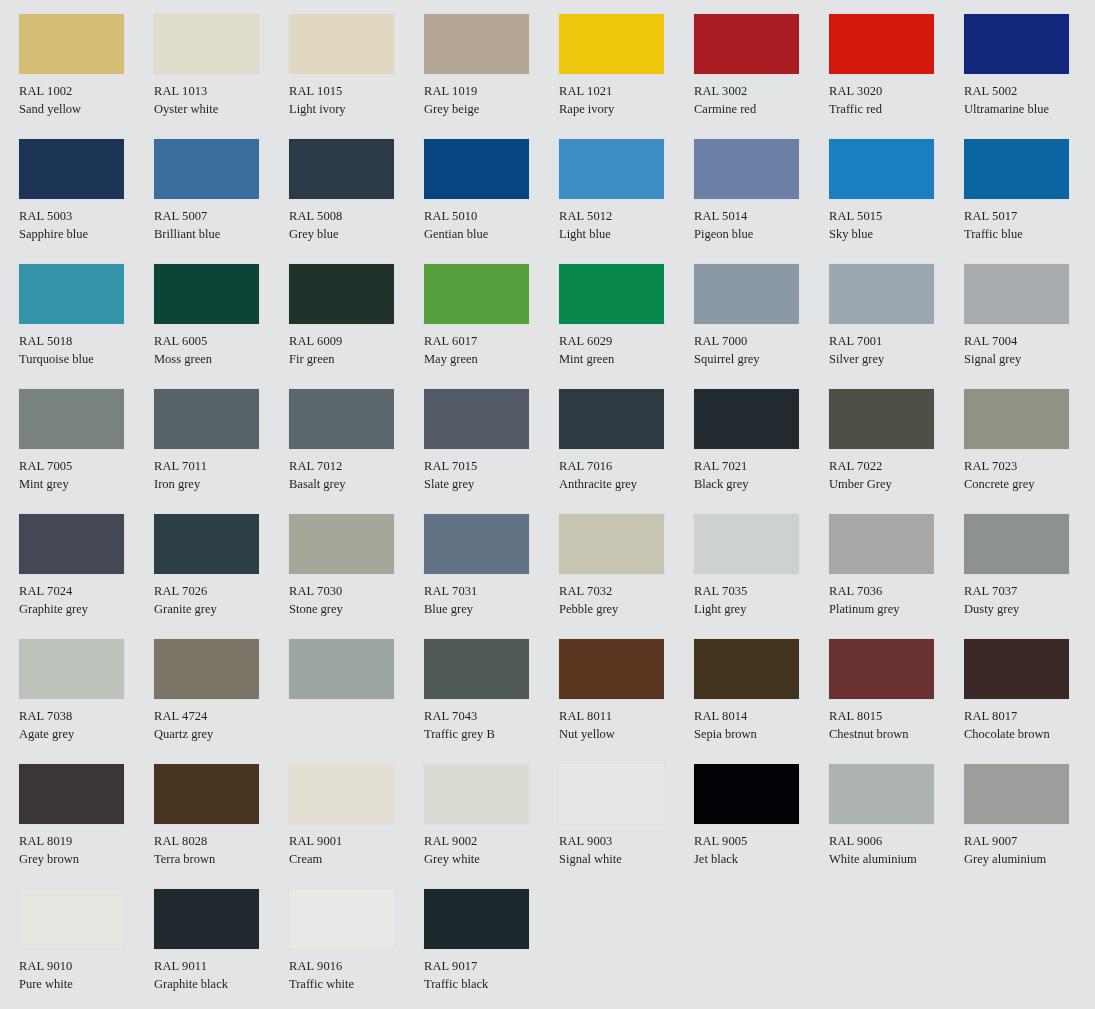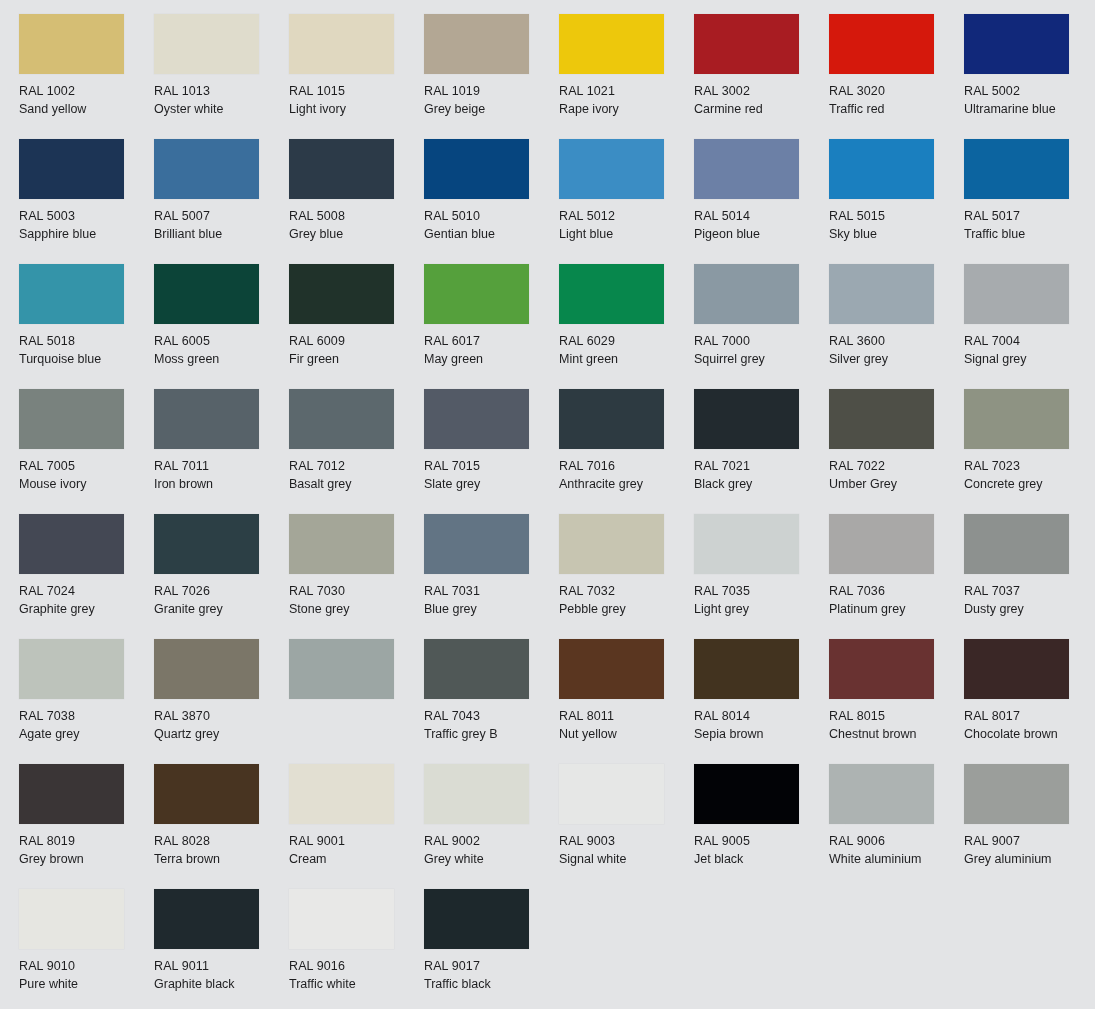--- a/index.html
+++ b/index.html
@@ -13,20 +13,21 @@
     background: #e3e4e6;
     font-family: "Liberation Sans", sans-serif;
     overflow: hidden;
   }
   #chart {
     position: relative;
     width: 1095px;
     height: 1009px;
     box-sizing: border-box;
     padding: 14px 16px 0 19px;
+    font-family: Liberation Serif, serif;
   }
   .grid {
     display: grid;
     grid-template-columns: repeat(8, 135px);
     grid-auto-rows: 125px;
     column-gap: 0px;
     row-gap: 0px;
   }
   .cell {
     width: 135px;
@@ -211,43 +212,43 @@
       <div class="cell">
         <span class="swatch" style="background: rgb(138, 153, 163);"></span>
         <div class="labels">
           <span class="code">RAL 7000</span>
           <span class="name">Squirrel grey</span>
         </div>
       </div>
       <div class="cell">
         <span class="swatch" style="background: rgb(155, 168, 177);"></span>
         <div class="labels">
-          <span class="code">RAL 3600</span>
+          <span class="code">RAL 7001</span>
           <span class="name">Silver grey</span>
         </div>
       </div>
       <div class="cell">
         <span class="swatch" style="background: rgb(167, 171, 174);"></span>
         <div class="labels">
           <span class="code">RAL 7004</span>
           <span class="name">Signal grey</span>
         </div>
       </div>
       <div class="cell">
         <span class="swatch" style="background: rgb(121, 130, 126);"></span>
         <div class="labels">
           <span class="code">RAL 7005</span>
-          <span class="name">Mouse ivory</span>
+          <span class="name">Mint grey</span>
         </div>
       </div>
       <div class="cell">
         <span class="swatch" style="background: rgb(87, 98, 105);"></span>
         <div class="labels">
           <span class="code">RAL 7011</span>
-          <span class="name">Iron brown</span>
+          <span class="name">Iron grey</span>
         </div>
       </div>
       <div class="cell">
         <span class="swatch" style="background: rgb(92, 104, 109);"></span>
         <div class="labels">
           <span class="code">RAL 7012</span>
           <span class="name">Basalt grey</span>
         </div>
       </div>
       <div class="cell">
@@ -344,21 +345,21 @@
       <div class="cell">
         <span class="swatch" style="background: rgb(189, 195, 187);"></span>
         <div class="labels">
           <span class="code">RAL 7038</span>
           <span class="name">Agate grey</span>
         </div>
       </div>
       <div class="cell">
         <span class="swatch" style="background: rgb(123, 118, 104);"></span>
         <div class="labels">
-          <span class="code">RAL 3870</span>
+          <span class="code">RAL 4724</span>
           <span class="name">Quartz grey</span>
         </div>
       </div>
       <div class="cell">
         <span class="swatch" style="background: rgb(156, 166, 164);"></span>
       </div>
       <div class="cell">
         <span class="swatch" style="background: rgb(80, 88, 87);"></span>
         <div class="labels">
           <span class="code">RAL 7043</span>

